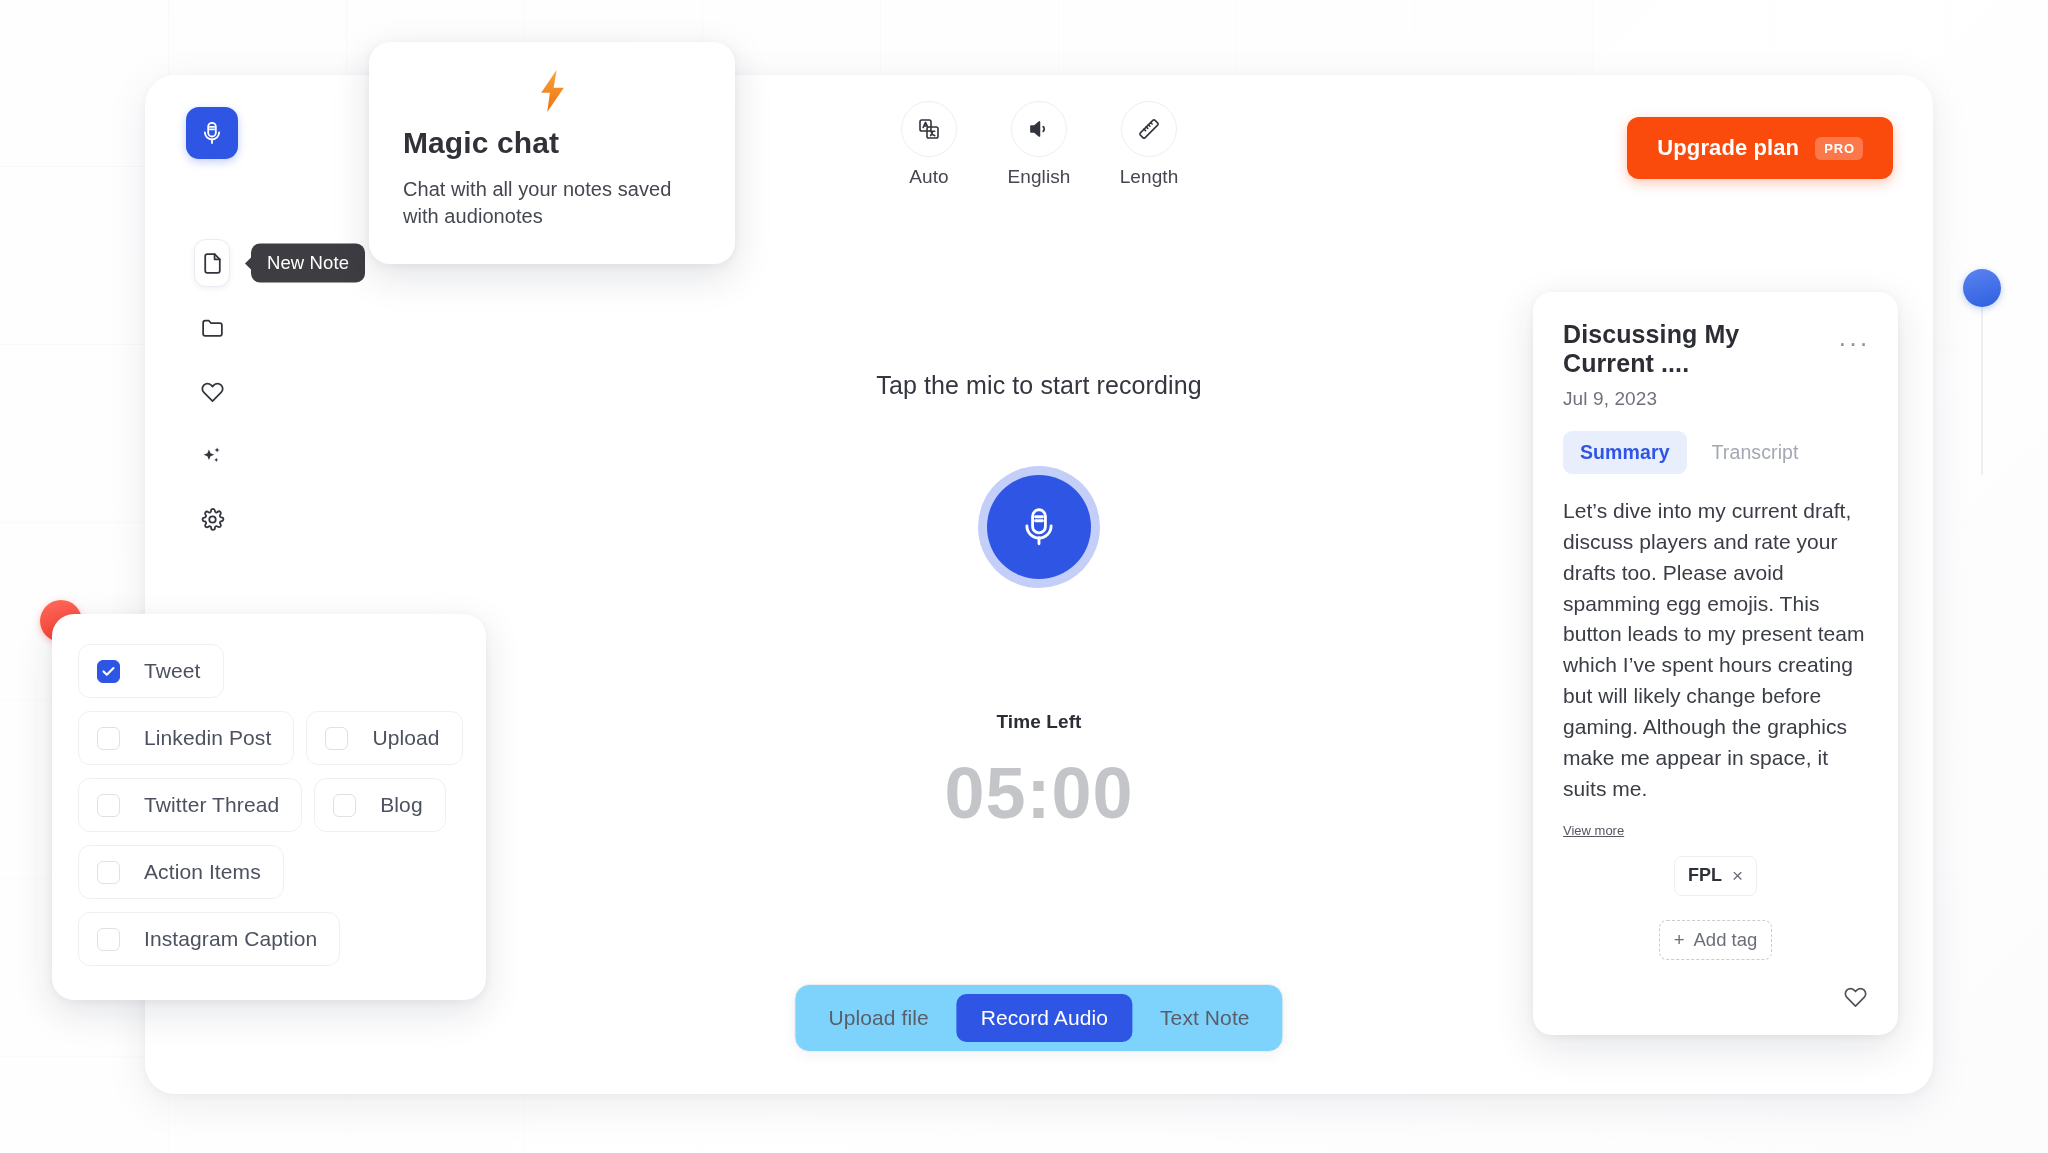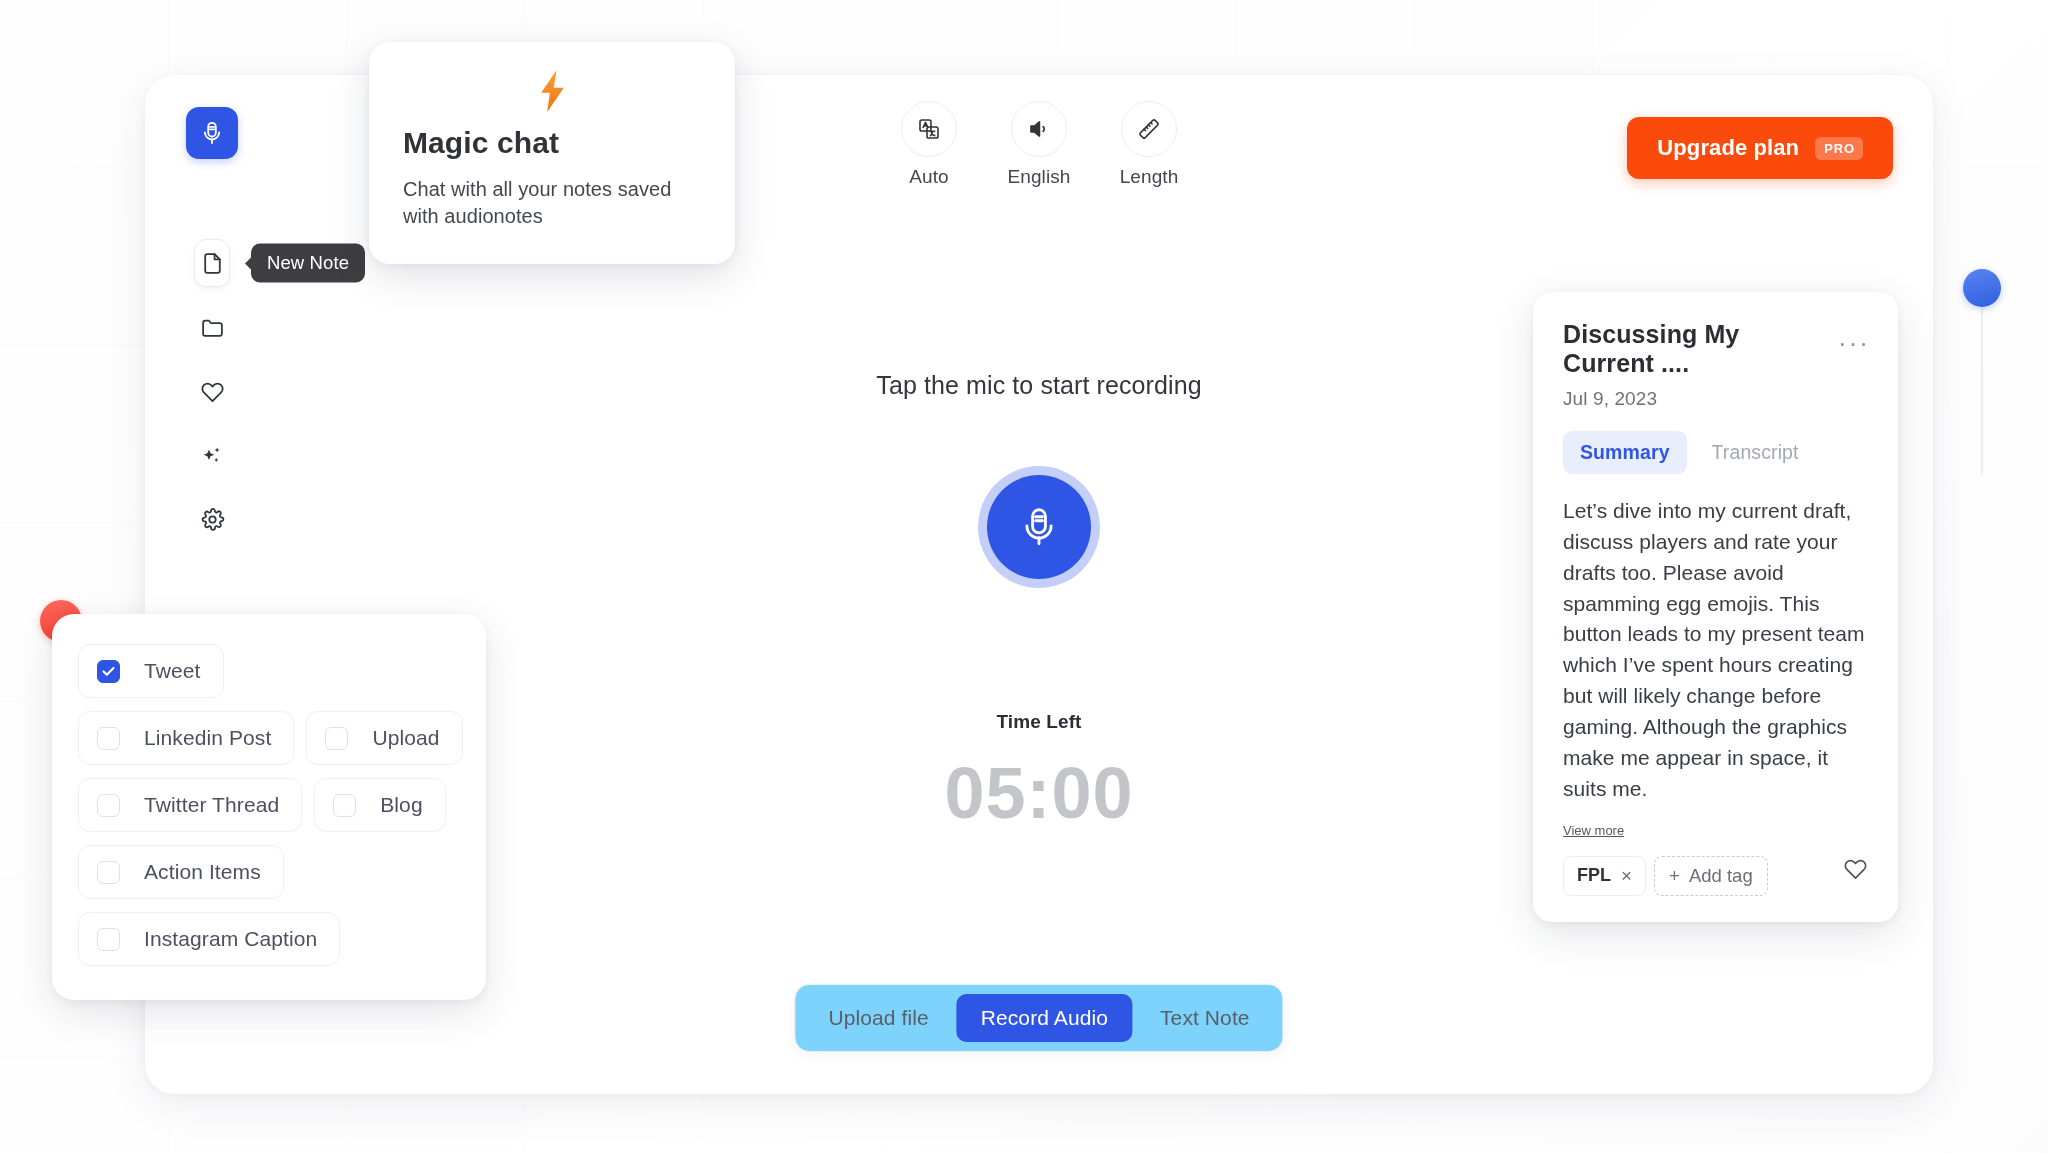--- a/index.html
+++ b/index.html
@@ -404,22 +404,23 @@
     display: inline-block;
     margin-top: 18px;
     font-size: 13px;
     color: #54575f;
     text-decoration: underline;
     cursor: pointer;
   }
   .note-footer {
     margin-top: 17px;
     display: flex;
-    align-items: flex-start;
-    gap: 8px;
+    align-items: center;
+    gap: 24px;
+    flex-direction: column;
   }
   .tag-chip {
     display: inline-flex;
     align-items: center;
     gap: 10px;
     padding: 8px 13px;
     border: 1.5px solid #edeef1;
     border-radius: 8px;
     font-size: 18px;
     font-weight: 700;

